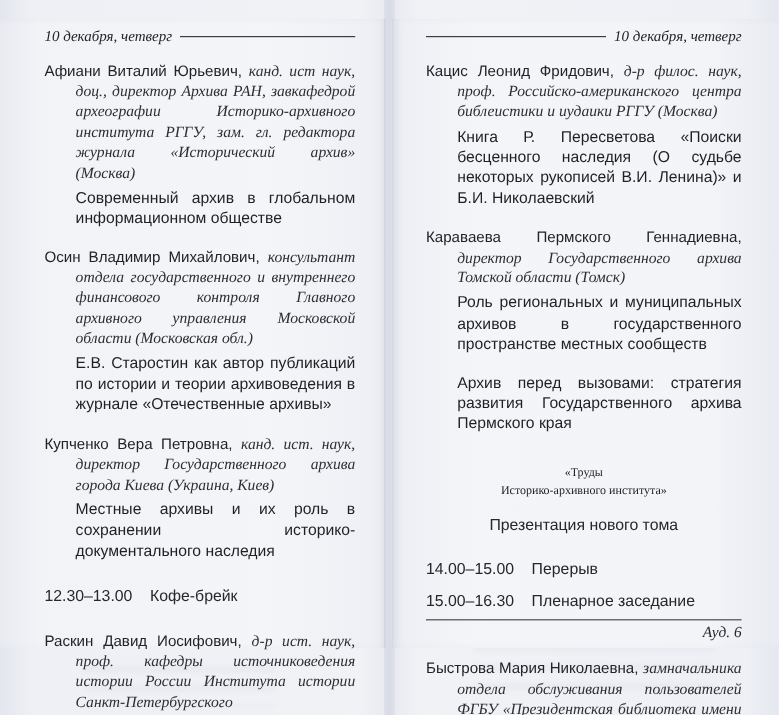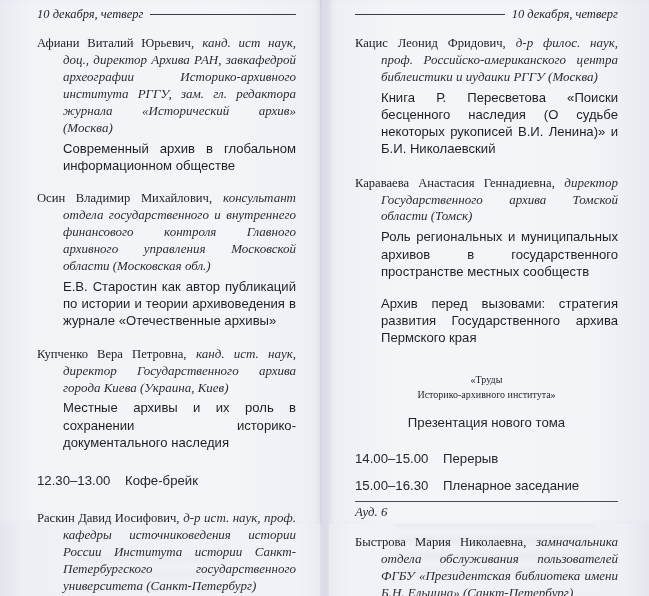--- a/index.html
+++ b/index.html
@@ -5,21 +5,21 @@
   html, body { margin: 0; padding: 0; }
   body {
     width: 649px; height: 596px;
     position: relative;
     overflow: hidden;
     background: linear-gradient(90deg, #e3e6ee 0%, #eef0f5 4%, #f1f2f6 46%, #e8eaf1 50%, #f1f2f6 54%, #eef0f5 96%, #e4e7ef 100%);
     font-family: "Liberation Sans", sans-serif;
     color: #26272c;
   }
   .page {
-    position: absolute; top: 0; height: 524px;
+    position: absolute; top: 16px; height: 524px;
     box-sizing: border-box;
   }
   .page-left {
     left: 0; width: 322px;
     padding: 7px 26px 0 37px;
     background: linear-gradient(90deg, #e9ebf2 0%, #f2f3f7 10%, #f4f5f8 70%, #edeff5 100%);
     box-shadow: inset -6px 0 10px -6px rgba(90,100,130,.25);
   }
   .page-right {
     left: 327px; width: 322px;
@@ -40,21 +40,21 @@
   }
   .runhead .rule { flex: 1; border-top: 1.4px solid #3b3d44; height: 0; }
   
   .entry { margin-top: 14px; }
   .head {
     margin: 0;
     padding-left: 26px; text-indent: -26px;
     font-size: 12.6px; line-height: 1.27;
     text-align: justify;
   }
-  .name { font-family: Liberation Serif, serif; color: #222329; }
+  .name { font-family: Liberation Sans, sans-serif; color: #222329; }
   .affil {
     font-family: "Liberation Serif", serif; font-style: italic;
     font-size: 13px; color: #2b2d33;
   }
   .talk {
     margin: 3px 0 0 26px;
     font-size: 13.1px; line-height: 1.31;
     text-align: justify; color: #1f2025;
   }
   
@@ -65,21 +65,21 @@
   .pres { margin-top: 26px; text-align: center; }
   .pres-title {
     margin: 0;
     font-family: "Liberation Serif", serif;
     font-size: 10px; line-height: 1.5; color: #1f2025;
   }
   .pres-sub { margin: 13px 0 0 0; font-size: 13.2px; }
   
   .room-rule { border: none; border-top: 1.3px solid #4a4c52; margin: 8px 0 0 0; }
   .room {
-    margin: 3px 0 0 0; text-align: left;
+    margin: 3px 0 0 0; text-align: right;
     font-family: "Liberation Serif", serif; font-style: italic;
     font-size: 12.8px; color: #25262b;
   }
   
   .ghost {
     position: absolute; pointer-events: none;
     background: repeating-linear-gradient(180deg,
       rgba(125,140,175,.14) 0 6px, rgba(125,140,175,0) 6px 16px);
     filter: blur(2.2px); border-radius: 3px;
   }
@@ -149,21 +149,21 @@
     <span>10 декабря, четверг</span>
   </div>
 
   <div class="entry" style="margin-top:13px">
     <p class="head"><span class="name">Кацис Леонид Фридович,</span>
       <span class="affil">д-р филос. наук, проф. Российско-американского центра библеистики и иудаики РГГУ (Москва)</span></p>
     <p class="talk">Книга Р. Пересветова «Поиски бесценного наследия (О судьбе некоторых рукописей В.И. Ленина)» и Б.И. Николаевский</p>
   </div>
 
   <div class="entry" style="margin-top:17px">
-    <p class="head"><span class="name">Караваева Анастасия Геннадиевна,</span>
+    <p class="head"><span class="name">Караваева Пермского Геннадиевна,</span>
       <span class="affil">директор Государственного архива Томской области (Томск)</span></p>
     <p class="talk">Роль региональных и муниципальных архивов в государственного пространстве местных сообществ</p>
   </div>
 
   <div class="entry" style="margin-top:15px">
     <p class="talk">Архив перед вызовами: стратегия развития Государственного архива Пермского края</p>
   </div>
 
   <div class="pres">
     <p class="pres-title"><span>«Труды</span><br>

